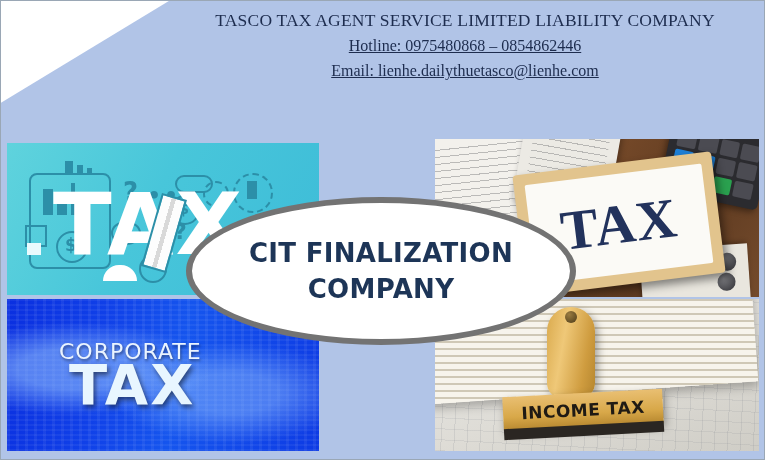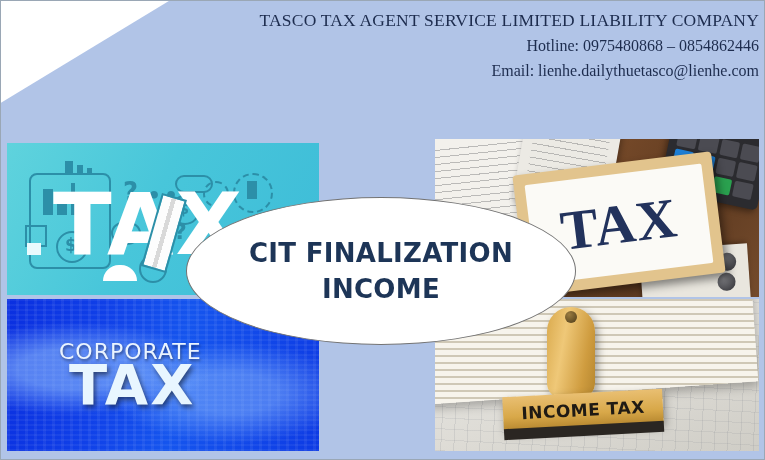--- a/index.html
+++ b/index.html
@@ -46,34 +46,35 @@
     height: 86px;
     z-index: 3;
   }
   #logo svg { display: block; }
 
   #header-text {
     position: absolute;
     left: 170px; top: 6px;
     width: 588px;
     z-index: 4;
-    text-align: right;
+    text-align: center;
     font-family: "Liberation Serif", serif;
     color: #1d2c4e;
   }
   #company-name {
     font-size: 17.5px;
     letter-spacing: .2px;
     line-height: 26px;
     white-space: nowrap;
   }
   .header-line {
     font-size: 16px;
     line-height: 25px;
     white-space: nowrap;
+    text-decoration: underline;
   }
 
   
   #media {
     position: absolute;
     left: 0; top: 132px;
     width: 763px;
     height: 327px;
     background: #b1c4e7;
   }
@@ -248,21 +249,21 @@
     font-size:17px;
     letter-spacing:.5px;
   }
 
   
   #oval {
     position: absolute;
     left: 185px; top: 196px;
     width: 390px; height: 148px;
     background: #ffffff;
-    border: 1px solid #737373;
+    border: 6px solid #737373;
     border-radius: 50% / 50%;
     z-index: 20;
     display: flex;
     align-items: center;
     justify-content: center;
     box-sizing: border-box;
   }
   #oval-title {
     text-align: center;
     color: #1d3557;
@@ -374,17 +375,17 @@
       <div class="stampbar">
         <div class="stamptext">INCOME TAX</div>
         <div class="stampbase"></div>
       </div>
     </div>
   </div>
 
   <div id="oval">
     <div id="oval-title">
       <div>CIT FINALIZATION</div>
-      <div>INCOME</div>
+      <div>COMPANY</div>
     </div>
   </div>
 
 </div>
 
 </body></html>

